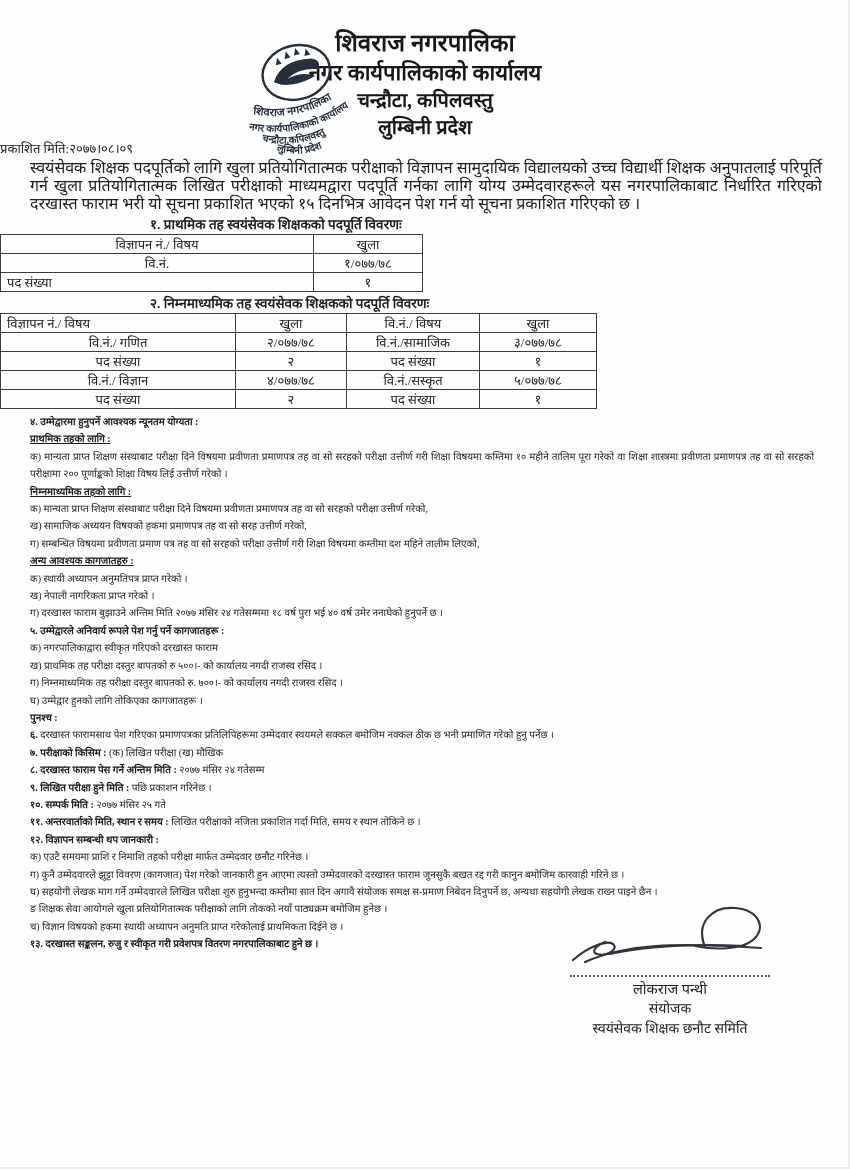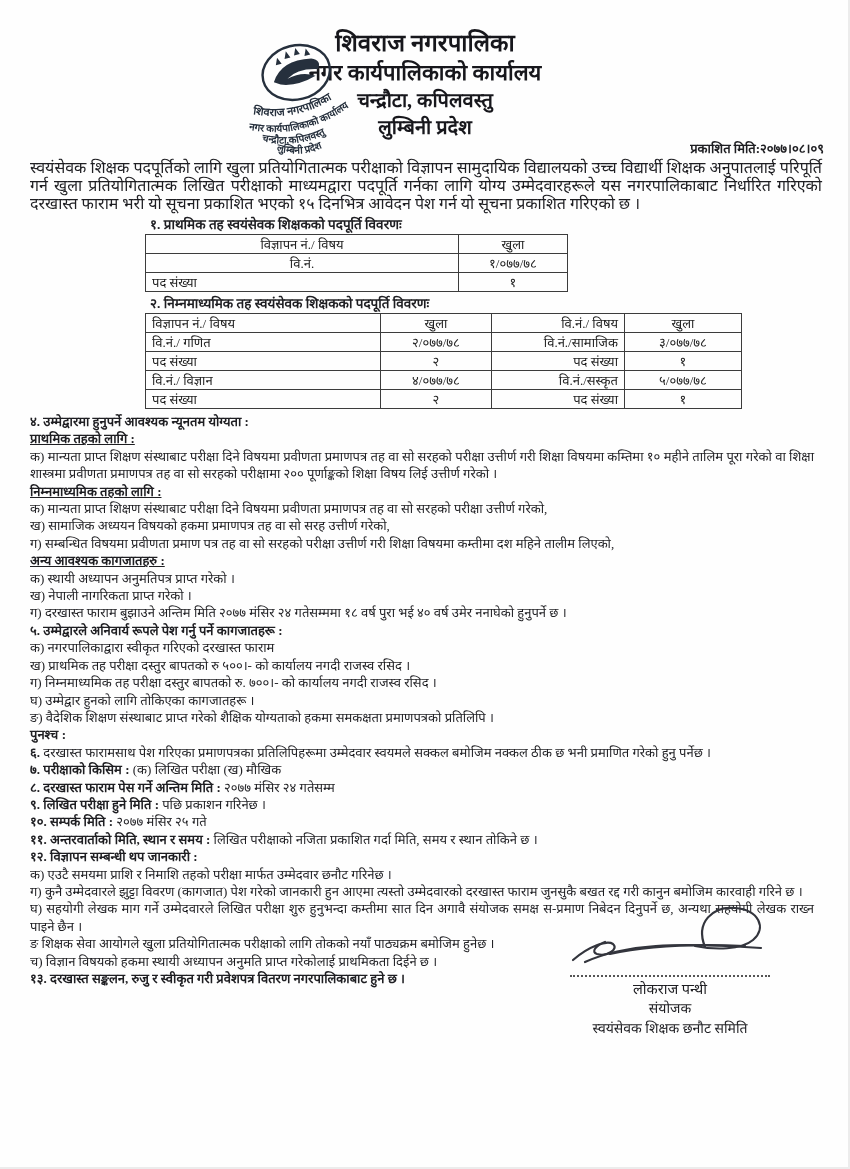--- a/index.html
+++ b/index.html
@@ -6,33 +6,33 @@
   .page{
     position:relative;width:850px;height:1169px;background:#fefefe;
     font-family:"Liberation Serif","DejaVu Serif",serif;color:#1e1e22;
     overflow:hidden;box-shadow:inset -2px -2px 0 #ececec;
   }
   .seal{position:absolute;left:236px;top:36px;width:132px;height:136px;}
   .header{padding-top:28px;text-align:center;font-weight:700;color:#17171c;}
   .h1{font-size:24px;line-height:30px;}
   .h2{font-size:22px;line-height:29px;}
   .h3{font-size:20px;line-height:27px;}
-  .pubdate{margin:-2px 26px 0 0;text-align:right;font-size:13px;font-weight:700;}
+  .pubdate{margin:-2px 26px 0 0;font-size:13px;font-weight:400;}
   .intro{margin:2px 28px 0 30px;font-size:16px;line-height:18px;text-align:justify;}
   .sh{margin:3px 0 1px 150px;font-weight:700;font-size:13.5px;line-height:17px;}
-  table.t{border-collapse:collapse;margin-left:145px;font-size:13px;color:#222;}
+  table.t{border-collapse:collapse;font-size:13px;color:#222;}
   table.t td{border:1.4px solid #3c3c3c;padding:0 6px;height:18px;}
   .t1 .cl{width:300px;text-align:center;}
   .t1 .cv{width:96px;text-align:center;}
-  .t2 .c1{width:222px;text-align:left;}
+  .t2 .c1{width:222px;text-align:center;}
   .t2 .c2{width:98px;text-align:center;}
-  .t2 .c3{width:120px;text-align:right;}
+  .t2 .c3{width:120px;text-align:center;}
   .t2 .c4{width:104px;text-align:center;}
   .t2 .hc{text-align:left;}
-  .body{margin:4px 36px 0 30px;font-size:13px;line-height:17.4px;}
+  .body{margin:4px 36px 0 30px;font-size:10px;line-height:17.4px;}
   .body p{margin:0;}
   .b{font-weight:700;}
   .hu{font-weight:700;text-decoration:underline;}
   .sig{position:absolute;right:30px;top:902px;width:300px;text-align:center;}
   .sigline{width:200px;margin:-6px auto 2px auto;border-bottom:2px dotted #555;}
   .signame{font-size:14.5px;line-height:20px;}
   .sigrole{font-size:14px;line-height:20px;}
   .sigcomm{font-size:14px;line-height:20px;}
   .sealtxt{font-family:"Liberation Serif","DejaVu Serif",serif;font-weight:700;}
 </style>
@@ -146,21 +146,20 @@
     <p class="hu">अन्य आवश्यक कागजातहरु :</p>
     <p>क) स्थायी अध्यापन अनुमतिपत्र प्राप्त गरेको ।</p>
     <p>ख) नेपाली नागरिकता प्राप्त गरेको ।</p>
     <p>ग) दरखास्त फाराम बुझाउने अन्तिम मिति २०७७ मंसिर २४ गतेसम्ममा १८ वर्ष पुरा भई ४० वर्ष उमेर ननाघेको हुनुपर्ने छ ।</p>
 
     <p class="b">५. उम्मेद्वारले अनिवार्य रूपले पेश गर्नु पर्ने कागजातहरू :</p>
     <p>क) नगरपालिकाद्वारा स्वीकृत गरिएको दरखास्त फाराम</p>
     <p>ख) प्राथमिक तह परीक्षा दस्तुर बापतको रु ५००।- को कार्यालय नगदी राजस्व रसिद ।</p>
     <p>ग) निम्नमाध्यमिक तह परीक्षा दस्तुर बापतको रु. ७००।- को कार्यालय नगदी राजस्व रसिद ।</p>
     <p>घ) उम्मेद्वार हुनको लागि तोकिएका कागजातहरू ।</p>
-    <p>ङ) वैदेशिक शिक्षण संस्थाबाट प्राप्त गरेको शैक्षिक योग्यताको हकमा समकक्षता प्रमाणपत्रको प्रतिलिपि ।</p>
     <p class="b">पुनश्च :</p>
 
     <p><span class="b">६.</span> <span>दरखास्त फारामसाथ पेश गरिएका प्रमाणपत्रका प्रतिलिपिहरूमा उम्मेदवार स्वयमले सक्कल बमोजिम नक्कल ठीक छ भनी प्रमाणित गरेको हुनु पर्नेछ ।</span></p>
     <p><span class="b">७. परीक्षाको किसिम :</span> <span>(क) लिखित परीक्षा (ख) मौखिक</span></p>
     <p><span class="b">८. दरखास्त फाराम पेस गर्ने अन्तिम मिति :</span> <span>२०७७ मंसिर २४ गतेसम्म</span></p>
     <p><span class="b">९. लिखित परीक्षा हुने मिति :</span> <span>पछि प्रकाशन गरिनेछ ।</span></p>
     <p><span class="b">१०. सम्पर्क मिति :</span> <span>२०७७ मंसिर २५ गते</span></p>
     <p><span class="b">११. अन्तरवार्ताको मिति, स्थान र समय :</span> <span>लिखित परीक्षाको नजिता प्रकाशित गर्दा मिति, समय र स्थान तोकिने छ ।</span></p>
     <p class="b">१२. विज्ञापन सम्बन्धी थप जानकारी :</p>
     <p>क) एउटै समयमा प्राशि र निमाशि तहको परीक्षा मार्फत उम्मेदवार छनौट गरिनेछ ।</p>

